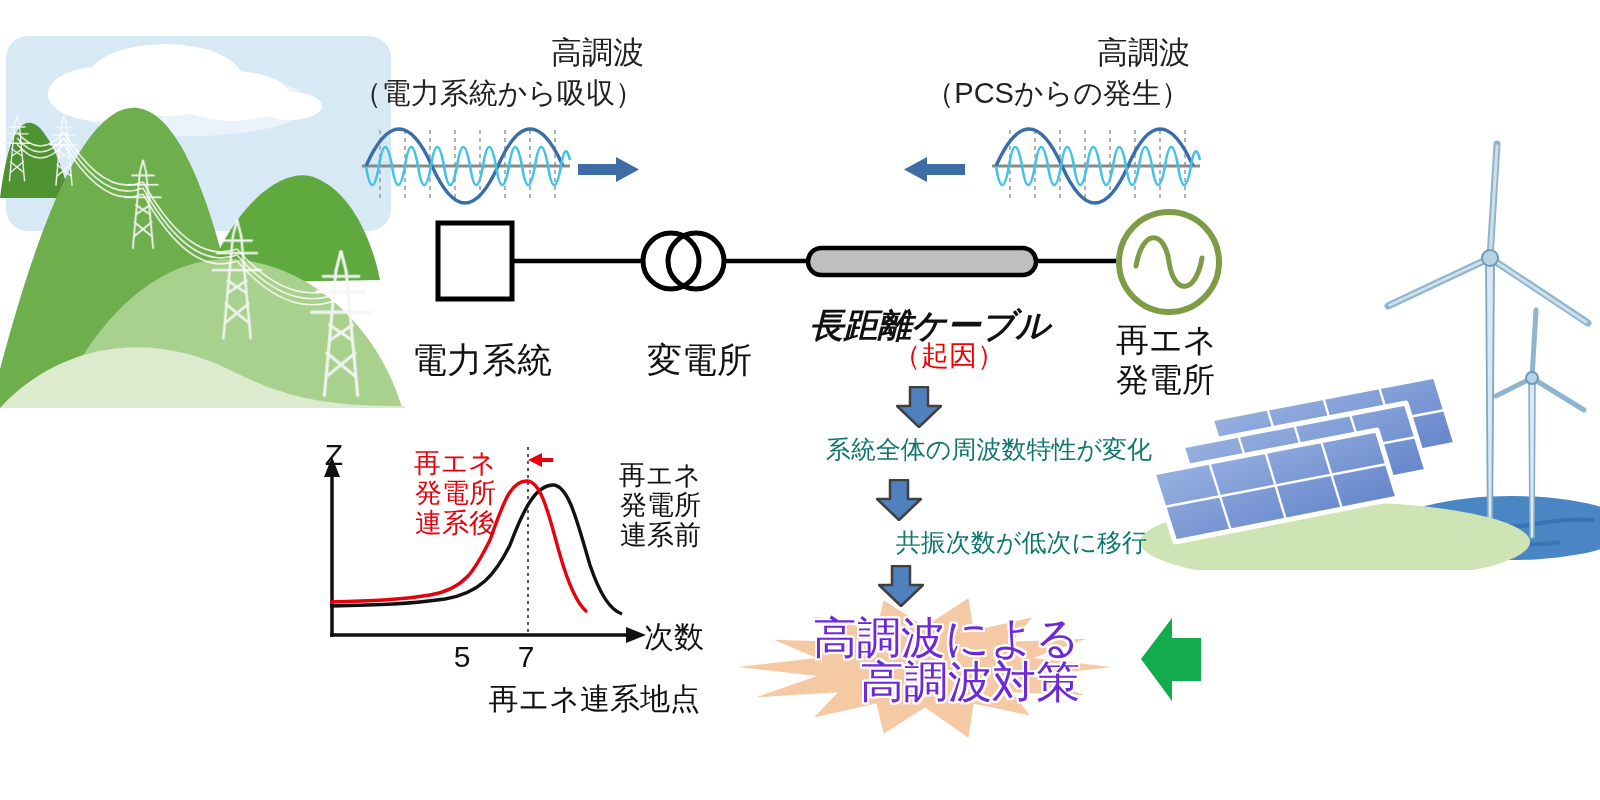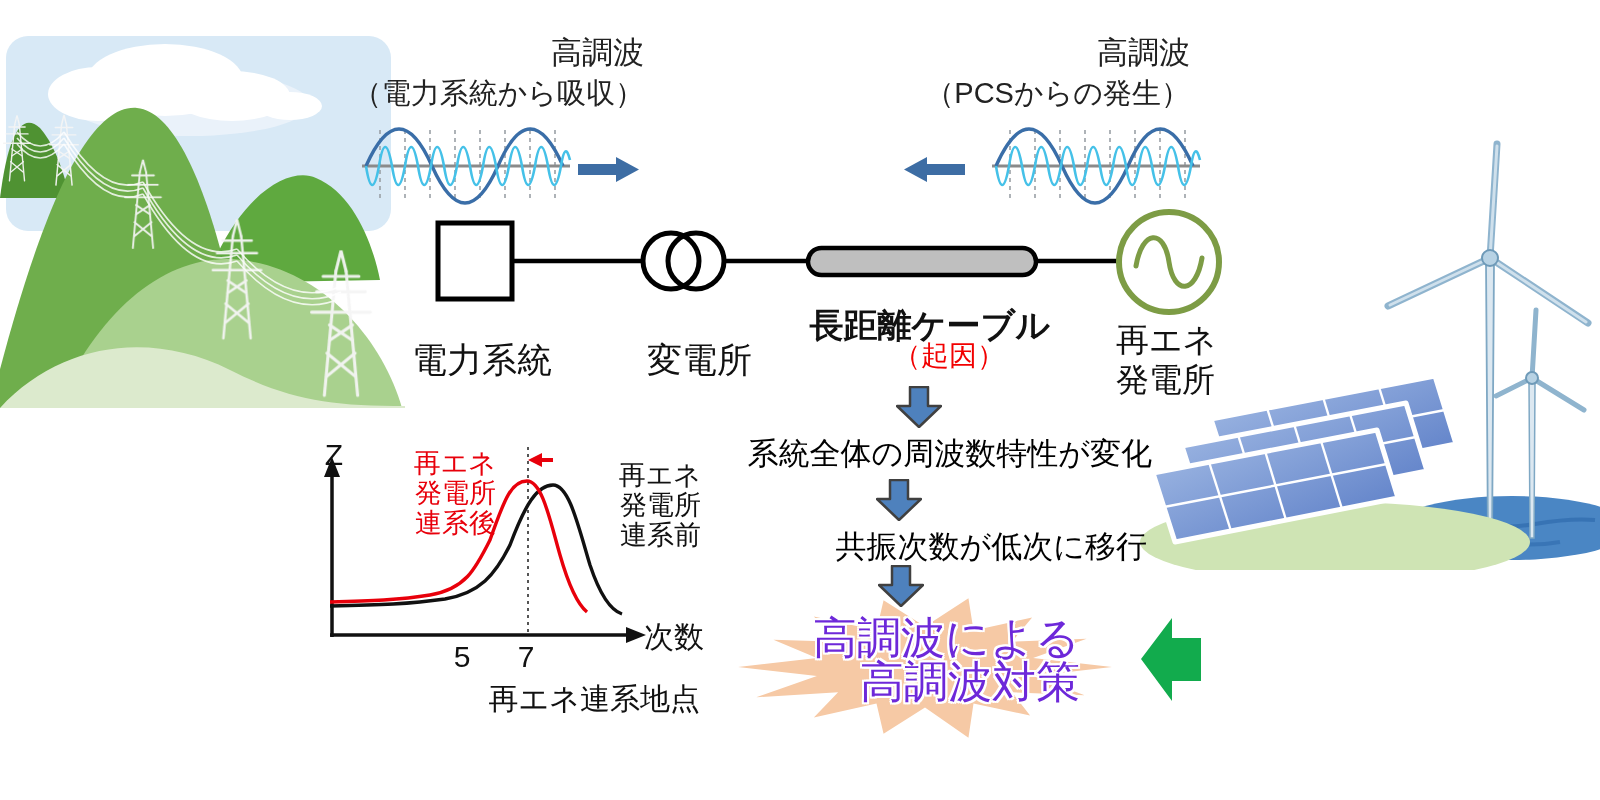--- a/index.html
+++ b/index.html
@@ -2,24 +2,24 @@
 <html><head>
 <meta charset="utf-8">
 <style>
   html,body{margin:0;padding:0;background:#fff;}
   body{font-family:"Liberation Sans",sans-serif;}
   .stage{position:relative;width:1600px;height:800px;background:#fff;overflow:hidden;}
   .abs{position:absolute;}
   .txt{color:#111;text-align:right;white-space:nowrap;}
   .title-block{font-size:31px;line-height:41px;color:#222;}
   .circ-label{font-size:35px;color:#111;margin-top:31px;}
-  .cable-label{font-size:34px;font-weight:bold;color:#111;}
+  .cable-label{font-size:34px;font-weight:bold;color:#111;font-style:italic;}
   .cause-label{font-size:28px;color:#f20000;}
   .ren-label{font-size:33px;line-height:40px;text-align:left;color:#111;}
-  .flow-step{font-size:31px;color:#000000;}
+  .flow-step{font-size:25px;color:#0f766e;}
   .burst-text{font-size:44px;line-height:44px;font-weight:normal;color:#6d28d9;
      text-shadow:-2px -2px 0 #fff,2px -2px 0 #fff,-2px 2px 0 #fff,2px 2px 0 #fff,
                  0 -2px 0 #fff,0 2px 0 #fff,-2px 0 0 #fff,2px 0 0 #fff;}
   .counter-text{font-size:50px;font-weight:bold;color:#0eab4e;}
   .legend{font-size:27px;line-height:30px;}
   .legend-after{color:#e8000b;}
   .legend-before{color:#111;}
   .caption{font-size:30px;line-height:37px;color:#111;}
   svg{display:block;}
 </style>

